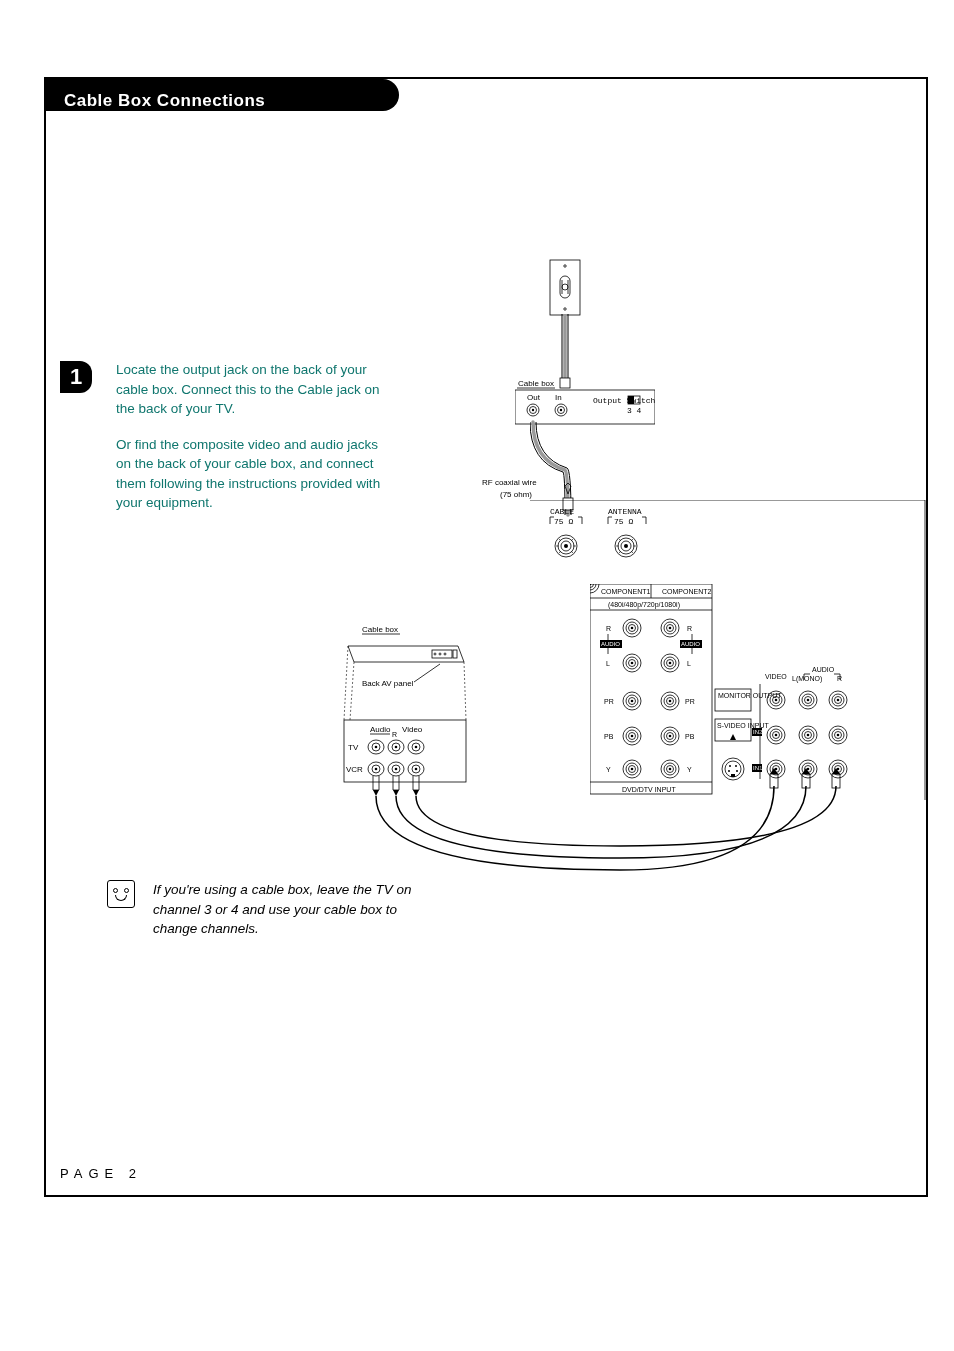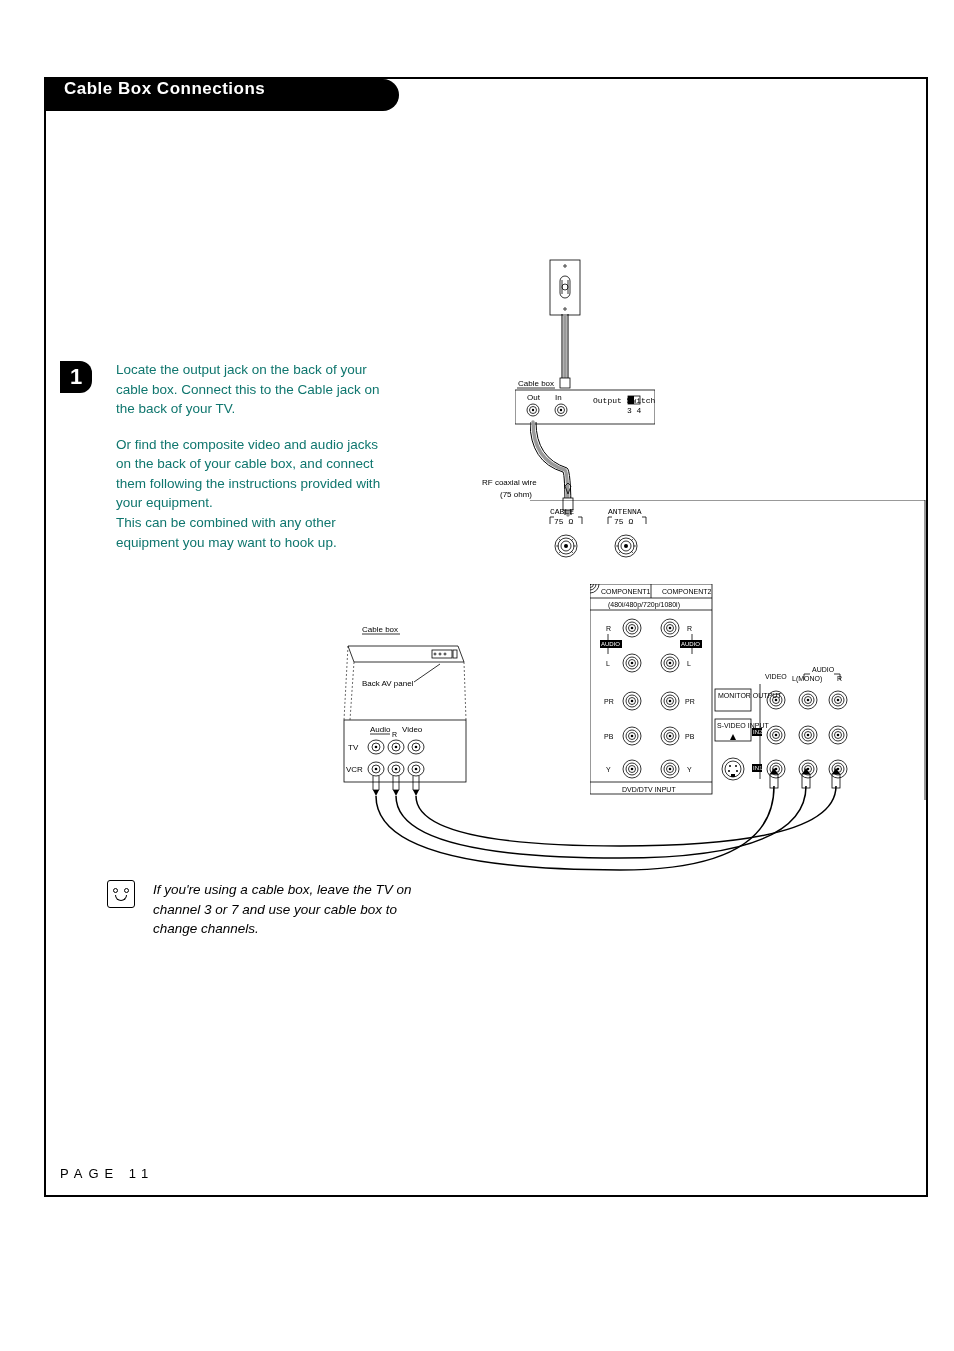--- a/index.html
+++ b/index.html
@@ -1,20 +1,20 @@
 <!DOCTYPE html>
 <html><head>
 <meta charset="utf-8">
 <style>
   html,body{margin:0;padding:0;background:#fff;font-family:"Helvetica Neue",Arial,sans-serif;}
   .page{width:954px;height:1351px;position:relative;box-sizing:border-box;}
   .border{position:absolute;left:44px;top:77px;right:26px;bottom:154px;border:2px solid #000;border-left:none;border-bottom:none;}
   .border2{position:absolute;left:44px;top:77px;width:2px;bottom:154px;background:#000;}
   .border3{position:absolute;left:44px;bottom:154px;right:26px;height:2px;background:#000;}
-  .title-bar{position:absolute;left:44px;top:79px;height:32px;width:335px;background:#000;color:#fff;display:flex;align-items:flex-start;padding-left:20px;font-weight:600;letter-spacing:.5px;font-size:17px;border-top-right-radius:16px;border-bottom-right-radius:16px;}
+  .title-bar{position:absolute;left:44px;top:79px;height:32px;width:335px;background:#000;color:#fff;display:flex;align-items:flex-end;padding-left:20px;font-weight:600;letter-spacing:.5px;font-size:17px;border-top-right-radius:16px;border-bottom-right-radius:16px;}
   .step-badge{position:absolute;left:60px;top:361px;width:32px;height:32px;background:#000;color:#fff;font-weight:700;font-size:22px;display:flex;align-items:center;justify-content:center;border-top-right-radius:12px;border-bottom-right-radius:12px;}
   .body-text{position:absolute;left:116px;top:360px;width:280px;font-size:13.5px;line-height:1.45;color:#0f766e;font-weight:300;}
   .body-text p{margin:0 0 16px;}
   .tip-icon{position:absolute;left:107px;top:880px;width:26px;height:26px;border:1.5px solid #000;border-radius:3px;display:flex;flex-direction:column;align-items:center;justify-content:center;gap:2px;}
   .tip-icon .eyes{display:flex;gap:6px;}
   .tip-icon .eyes span{width:3px;height:3px;border:1px solid #000;border-radius:50%;}
   .tip-icon .smile{width:10px;height:5px;border:1px solid #000;border-top:none;border-radius:0 0 8px 8px;}
   .tip-text{position:absolute;left:153px;top:880px;width:265px;font-style:italic;font-size:13.5px;line-height:1.45;font-weight:300;}
   .page-num{position:absolute;left:60px;bottom:170px;font-size:13px;letter-spacing:6px;font-weight:400;}
   svg{position:absolute;}
@@ -40,34 +40,33 @@
   </div>
 
   <div class="step-badge">
     <span>1</span>
   </div>
 
   <div class="body-text">
     <p>Locate the output jack on the back of your cable box. Connect this to the Cable jack on the back of your TV.</p>
     <p style="margin-bottom:16px">
       <span>Or find the composite video and audio jacks on the back of your cable box, and connect them following the instructions provided with your equipment.</span><br>
-      <span>This can be combined with any other equipment you may want to hook up.</span>
     </p>
   </div>
 
   <div class="tip-icon">
     <div class="eyes">
         <span></span>
         <span></span>
       </div>
     <div class="smile"></div>
   </div>
-  <div class="tip-text">If you're using a cable box, leave the TV on channel 3 or 7 and use your cable box to change channels.</div>
-
-  <div class="page-num">PAGE 11</div>
+  <div class="tip-text">If you're using a cable box, leave the TV on channel 3 or 4 and use your cable box to change channels.</div>
+
+  <div class="page-num">PAGE 2</div>
 
   <svg style="left:545px;top:258px;width:40px;height:70px" viewBox="0 0 40 70">
     <rect class="thin" x="5" y="2" width="30" height="55"></rect>
     <circle class="thin" cx="20" cy="8" r="1.2"></circle>
     <circle class="thin" cx="20" cy="51" r="1.2"></circle>
     <rect class="thin" x="15" y="18" width="10" height="22" rx="5"></rect>
     <circle class="thin" cx="20" cy="29" r="3"></circle>
     <line class="thin" x1="17" y1="22" x2="17" y2="36"></line>
     <line class="thin" x1="23" y1="22" x2="23" y2="36"></line>
   </svg>

